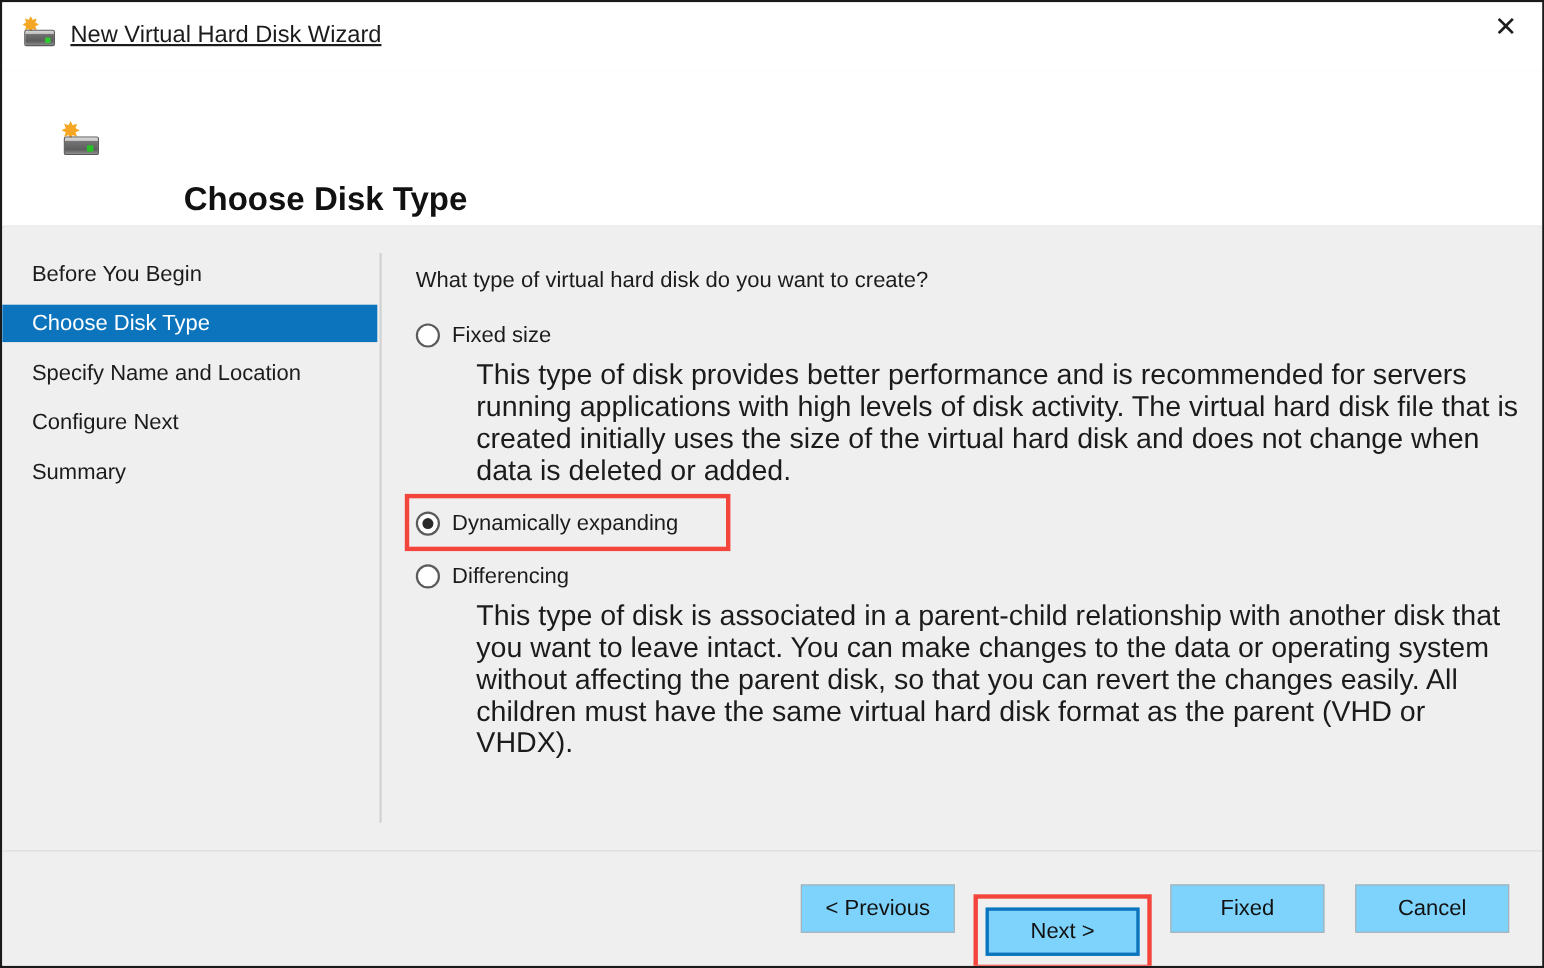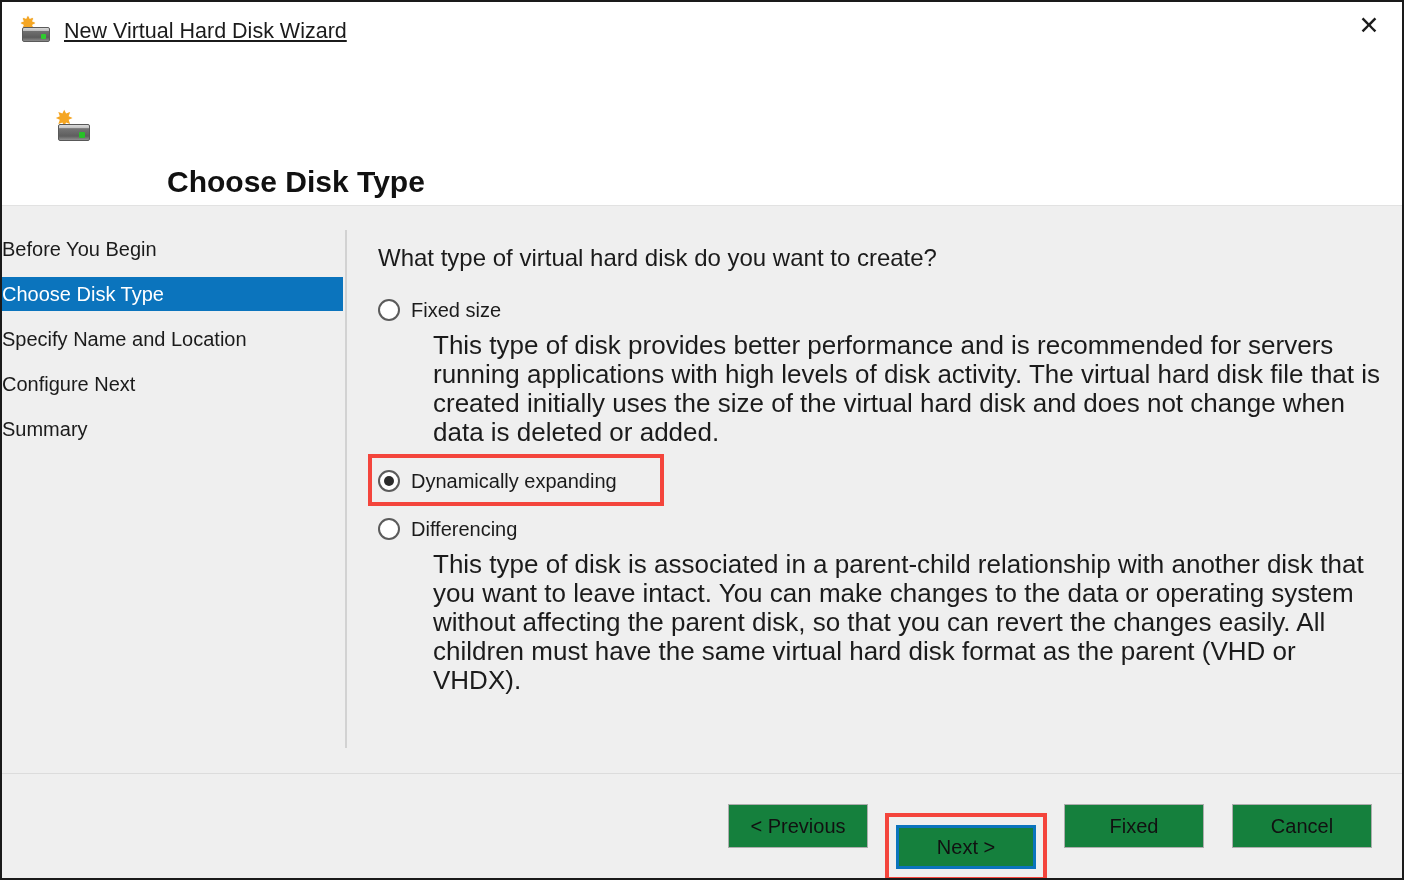--- a/index.html
+++ b/index.html
@@ -147,20 +147,21 @@
     position: absolute;
     left: 0; top: 0;
     width: 341px;
     height: 566px;
   }
   .nav-item {
     position: relative;
     height: 34px;
     display: flex;
     align-items: center;
+    padding-left: 27px;
     font-size: 20px;
     color: #1b1b1b;
     white-space: nowrap;
     cursor: pointer;
   }
   .nav-item.spacer-top { margin-top: 25px; }
   .nav-item + .nav-item { margin-top: 11px; }
   .nav-item.selected {
     background: #0b74bd;
     color: #ffffff;
@@ -174,21 +175,21 @@
   }
 
   #content {
     position: absolute;
     left: 376px; top: 0;
     width: 1010px;
     height: 566px;
   }
   #content-question {
     margin-top: 37px;
-    font-size: 24px;
+    font-size: 20px;
     color: #1b1b1b;
     white-space: nowrap;
   }
 
   .option-block { position: relative; }
   .option-row {
     position: relative;
     display: flex;
     align-items: center;
     gap: 11px;
@@ -245,21 +246,21 @@
   }
   #button-row {
     position: absolute;
     right: 30px; top: 30px;
     display: flex;
     gap: 28px;
   }
   .wiz-button {
     width: 140px;
     height: 44px;
-    background: #15803d;
+    background: #7dd3fc;
     border: 1px solid #adadad;
     font-size: 20px;
     color: #111111;
     font-family: "Liberation Sans", sans-serif;
     display: flex;
     align-items: center;
     justify-content: center;
     cursor: pointer;
     white-space: nowrap;
   }

